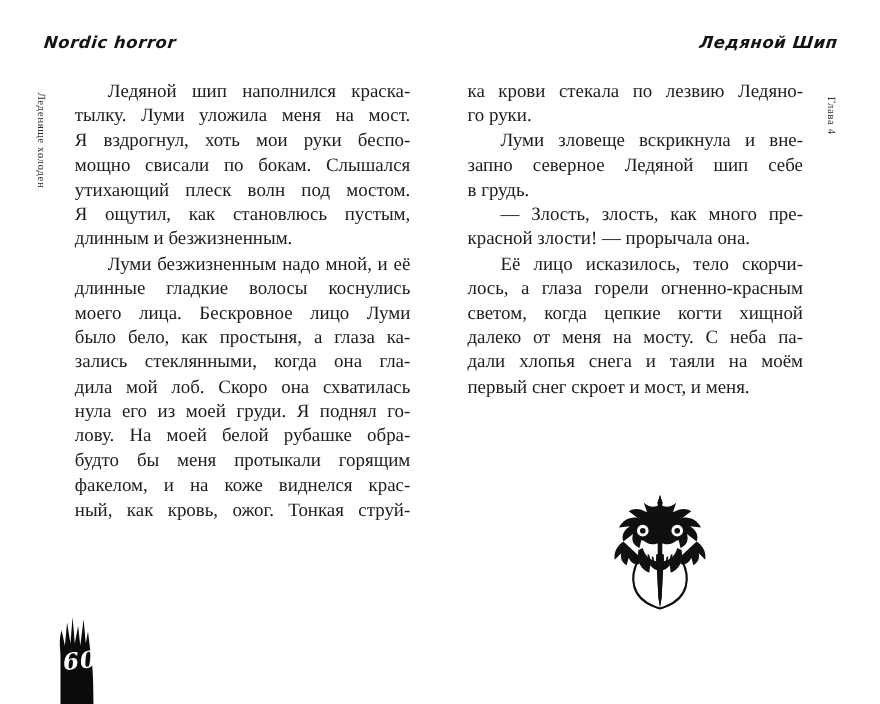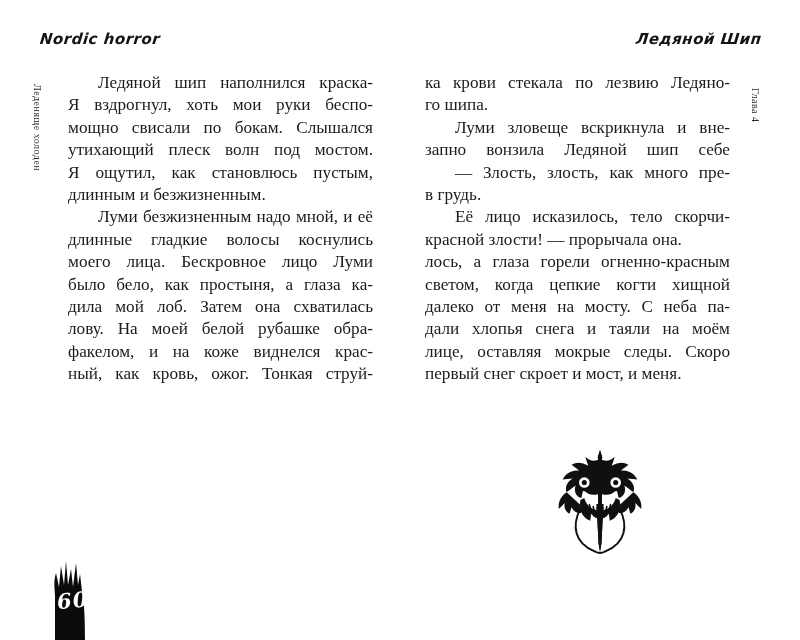--- a/index.html
+++ b/index.html
@@ -62,48 +62,51 @@
 <body>
 
 <div class="running-head left">Nordic horror</div>
 <div class="running-head right">Ледяной Шип</div>
 
 <div class="vlabel left">Леденяще холоден</div>
 <div class="vlabel right">Глава 4</div>
 
 <div class="col left-col">
     <div class="line indent">Ледяной шип наполнился краска-</div>
+    <div class="line">тылку. Луми уложила меня на мост.</div>
     <div class="line">Я вздрогнул, хоть мои руки беспо-</div>
     <div class="line">мощно свисали по бокам. Слышался</div>
     <div class="line">утихающий плеск волн под мостом.</div>
     <div class="line">Я ощутил, как становлюсь пустым,</div>
     <div class="line par-end">длинным и безжизненным.</div>
     <div class="line indent">Луми безжизненным надо мной, и её</div>
     <div class="line">длинные гладкие волосы коснулись</div>
     <div class="line">моего лица. Бескровное лицо Луми</div>
     <div class="line">было бело, как простыня, а глаза ка-</div>
-    <div class="line">дила мой лоб. Затем она схватилась</div>
+    <div class="line">зались стеклянными, когда она гла-</div>
+    <div class="line">дила мой лоб. Скоро она схватилась</div>
+    <div class="line">нула его из моей груди. Я поднял го-</div>
     <div class="line">лову. На моей белой рубашке обра-</div>
+    <div class="line">будто бы меня протыкали горящим</div>
     <div class="line">факелом, и на коже виднелся крас-</div>
     <div class="line">ный, как кровь, ожог. Тонкая струй-</div>
   </div>
 <div class="col right-col">
     <div class="line">ка крови стекала по лезвию Ледяно-</div>
-    <div class="line par-end">го шипа.</div>
+    <div class="line par-end">го руки.</div>
     <div class="line indent">Луми зловеще вскрикнула и вне-</div>
-    <div class="line">запно вонзила Ледяной шип себе</div>
+    <div class="line">запно северное Ледяной шип себе</div>
+    <div class="line par-end">в грудь.</div>
     <div class="line indent">— Злость, злость, как много пре-</div>
-    <div class="line par-end">в грудь.</div>
+    <div class="line par-end">красной злости! — прорычала она.</div>
     <div class="line indent">Её лицо исказилось, тело скорчи-</div>
-    <div class="line par-end">красной злости! — прорычала она.</div>
     <div class="line">лось, а глаза горели огненно-красным</div>
     <div class="line">светом, когда цепкие когти хищной</div>
     <div class="line">далеко от меня на мосту. С неба па-</div>
     <div class="line">дали хлопья снега и таяли на моём</div>
-    <div class="line">лице, оставляя мокрые следы. Скоро</div>
     <div class="line par-end">первый снег скроет и мост, и меня.</div>
   </div>
 
 <div class="ornament">
   <svg viewBox="0 0 100 112" xmlns="http://www.w3.org/2000/svg">
     <g fill="#101010">
       <g id="oh">
 
         <path d="M50 1 L52.5 9 L50 7 L47.5 9 Z"></path>
 

